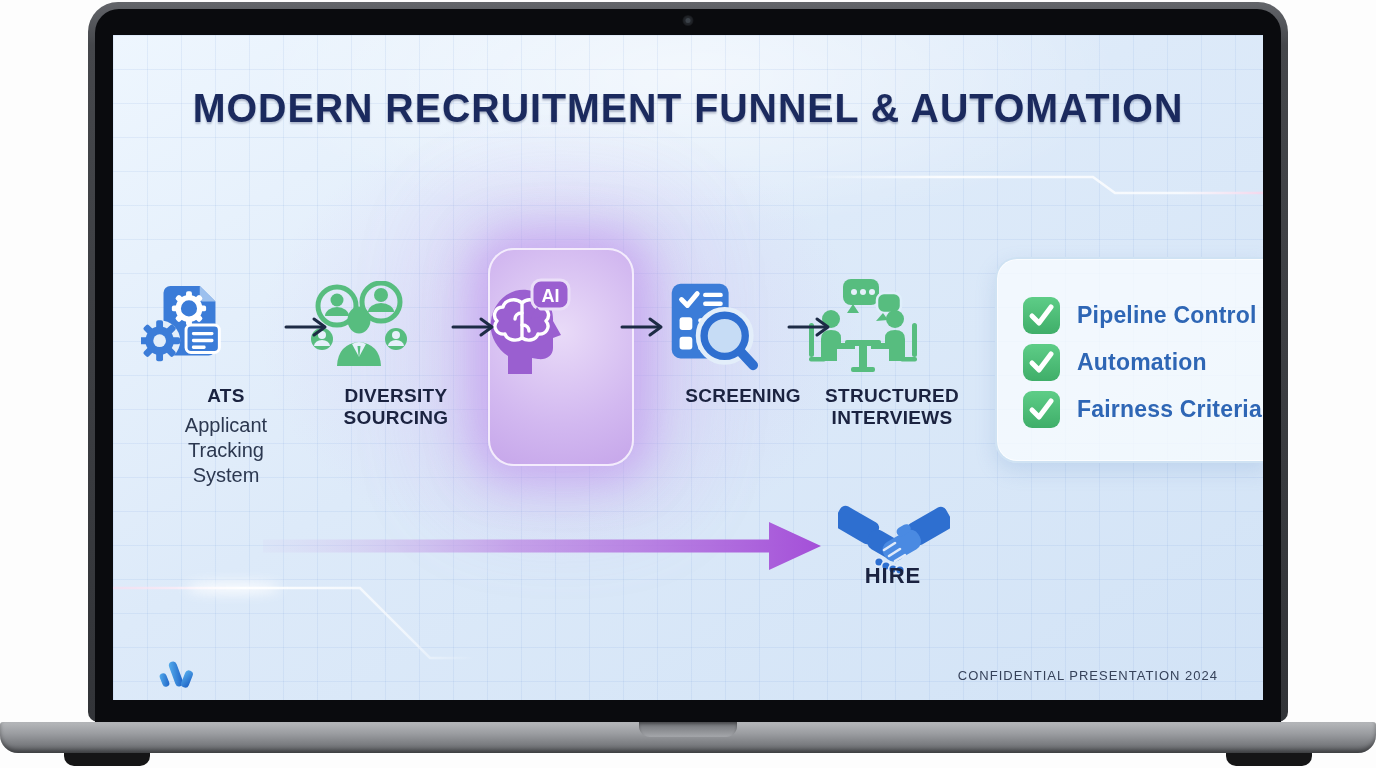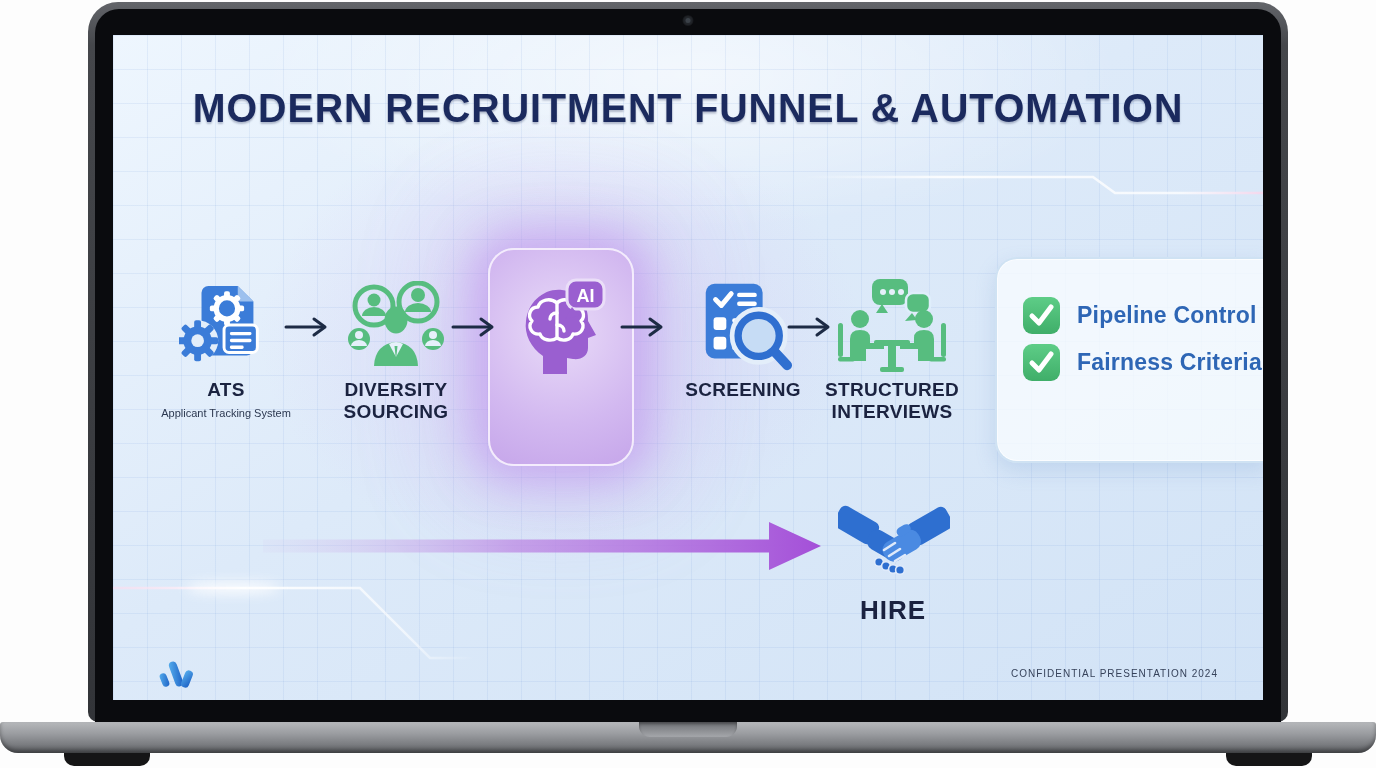--- a/index.html
+++ b/index.html
@@ -57,27 +57,27 @@
   .circuits{position:absolute;inset:0;pointer-events:none;}
 
   .slide-title{
     position:absolute;top:50px;left:0;width:100%;margin:0;text-align:center;
     font-size:41px;font-weight:bold;letter-spacing:1px;color:#1b2a5e;
     transform:scaleX(.96);
     text-shadow:0 2px 2px rgba(25,35,80,.28);
   }
 
   .step{position:absolute;top:240px;width:170px;text-align:center;z-index:2;}
-  .step .icon-wrap{height:104px;display:flex;align-items:center;justify-content:center;}
+  .step .icon-wrap{height:104px;display:flex;align-items:center;justify-content:flex-start;}
   .step .step-label{
-    margin-top:0;font-size:19px;font-weight:bold;line-height:1.18;
+    margin-top:6px;font-size:19px;font-weight:bold;line-height:1.18;
     letter-spacing:.3px;color:#1b2340;
   }
   .step .step-sublabel{
-    margin:6px auto 4px;width:136px;font-size:11px;line-height:1.25;color:#2c3850;
+    margin:6px auto 4px;width:136px;font-size:20px;line-height:1.25;color:#2c3850;
   }
   .s1{left:28px}.s2{left:198px}.s3{left:361px}.s4{left:545px}.s5{left:694px}
   .s3 .step-label{color:#231b44;}
 
   .highlight-box{
     position:absolute;left:375px;top:213px;width:142px;height:214px;border-radius:26px;z-index:1;
     background:radial-gradient(circle at 50% 38%, #e9dbf8 0%, #d2b8f0 62%, #c6a6ea 100%);
     border:2px solid rgba(245,238,253,.95);
     box-shadow:0 0 42px 16px rgba(188,137,235,.50), 0 0 90px 40px rgba(198,158,240,.25);
   }
@@ -92,27 +92,27 @@
     border:2px solid #cfe2f3;border-right:none;
     box-shadow:0 8px 20px rgba(110,150,205,.22), inset 0 0 0 1px rgba(255,255,255,.7);
     padding-top:33px;box-sizing:border-box;
   }
   .panel-row{display:flex;align-items:center;gap:17px;height:47px;padding-left:26px;}
   .panel-row .panel-label{font-size:23px;font-weight:bold;color:#2e66b5;letter-spacing:.2px;}
 
   .big-arrow{position:absolute;left:150px;top:482px;z-index:2;}
   .hire-wrap{position:absolute;left:725px;top:467px;z-index:2;}
   .hire-label{
-    position:absolute;left:705px;top:560px;width:150px;text-align:center;z-index:2;
-    font-size:26px;font-weight:bold;letter-spacing:1px;color:#1a2240;
+    position:absolute;left:705px;top:528px;width:150px;text-align:center;z-index:2;
+    font-size:22px;font-weight:bold;letter-spacing:1px;color:#1a2240;
   }
   .brand{position:absolute;left:44px;top:623px;z-index:2;}
   .footer-note{
     position:absolute;right:45px;top:633px;z-index:2;
-    font-size:10px;letter-spacing:1px;color:#36425a;
+    font-size:13px;letter-spacing:1px;color:#36425a;
   }
 </style>
 </head>
 <body>
 
 <div class="lid">
   <div class="bezel"></div>
   <div class="webcam"></div>
 </div>
 <div class="foot left"></div>
@@ -321,20 +321,27 @@
         <rect x="0" y="0" width="37" height="37" rx="9" fill="url(#gg1)"></rect>
         <polyline points="9,19 16,26 28,10" fill="none" stroke="#fff" stroke-width="5" stroke-linecap="round" stroke-linejoin="round"></polyline>
       </svg>
       <span class="panel-label">Pipeline Control</span>
     </div>
     <div class="panel-row">
       <svg width="37" height="37" viewBox="0 0 37 37">
         <rect x="0" y="0" width="37" height="37" rx="9" fill="url(#gg1)"></rect>
         <polyline points="9,19 16,26 28,10" fill="none" stroke="#fff" stroke-width="5" stroke-linecap="round" stroke-linejoin="round"></polyline>
       </svg>
+      <span class="panel-label">Automation</span>
+    </div>
+    <div class="panel-row">
+      <svg width="37" height="37" viewBox="0 0 37 37">
+        <rect x="0" y="0" width="37" height="37" rx="9" fill="url(#gg1)"></rect>
+        <polyline points="9,19 16,26 28,10" fill="none" stroke="#fff" stroke-width="5" stroke-linecap="round" stroke-linejoin="round"></polyline>
+      </svg>
       <span class="panel-label">Fairness Criteria</span>
     </div>
   </div>
 
   <svg class="big-arrow" width="560" height="58" viewBox="0 0 560 58">
     <defs>
       <linearGradient id="pgrad" x1="0" y1="0" x2="1" y2="0">
         <stop offset="0" stop-color="#d3c4ee" stop-opacity=".12"></stop>
         <stop offset=".45" stop-color="#bd8ae4" stop-opacity=".75"></stop>
         <stop offset="1" stop-color="#a44fd8" stop-opacity="1"></stop>

